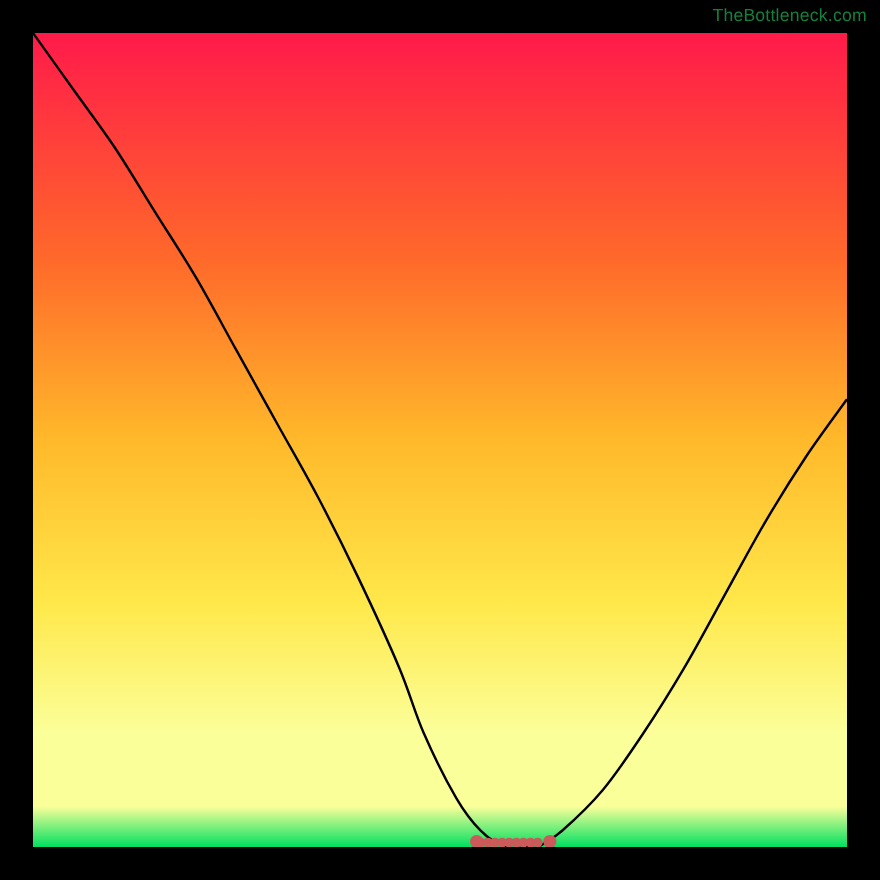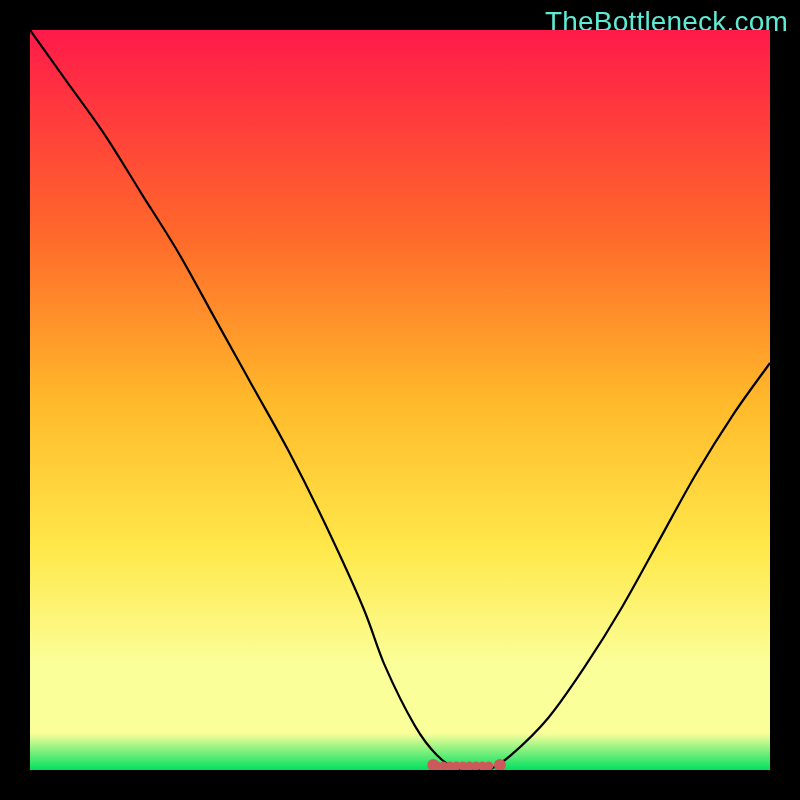--- a/index.html
+++ b/index.html
@@ -22,22 +22,22 @@
     left: 30px;
     top: 30px;
     width: 740px;
     height: 740px;
     box-sizing: border-box;
   }
   .attribution {
     position: absolute;
     top: 6px;
     right: 12px;
-    color: #5eead4;
-    font-size: 28px;
+    color: #15803d;
+    font-size: 16px;
     font-weight: 400;
     letter-spacing: 0.2px;
   }
   svg {
     display: block;
   }
 </style>
 </head>
 <body>
 

